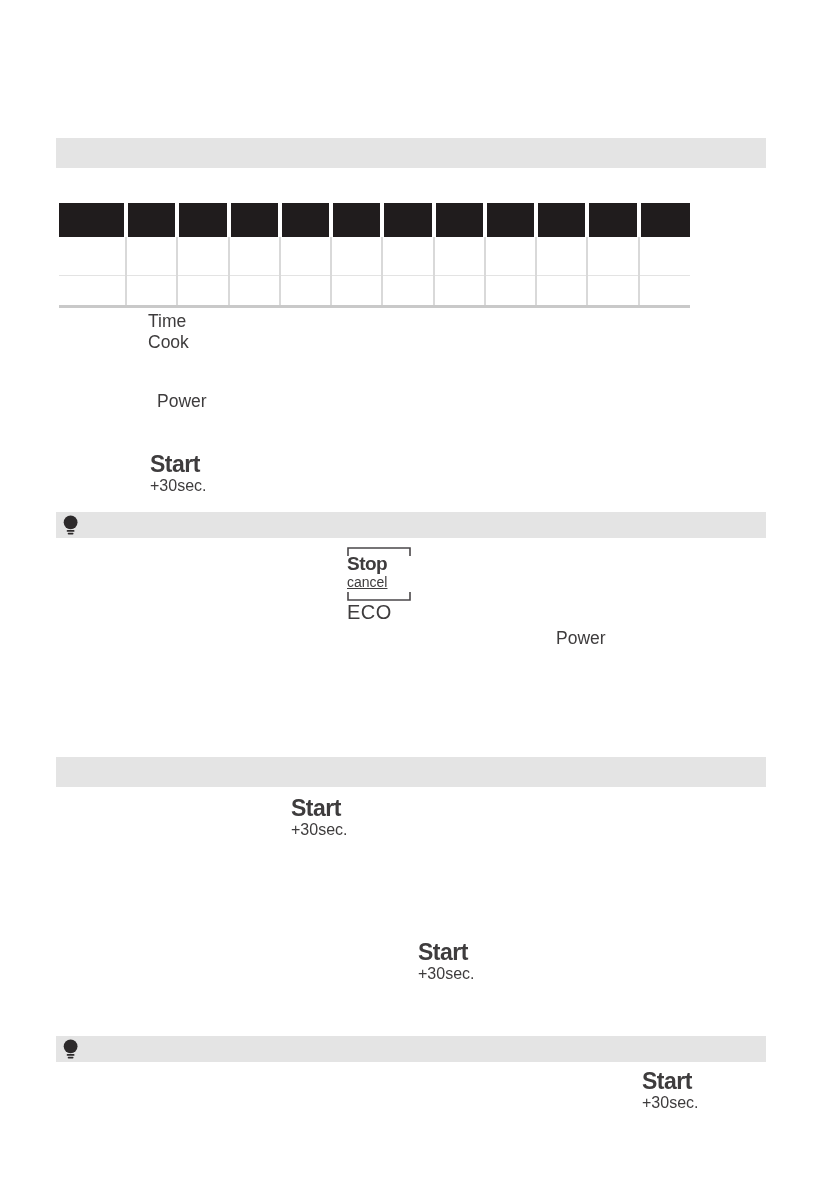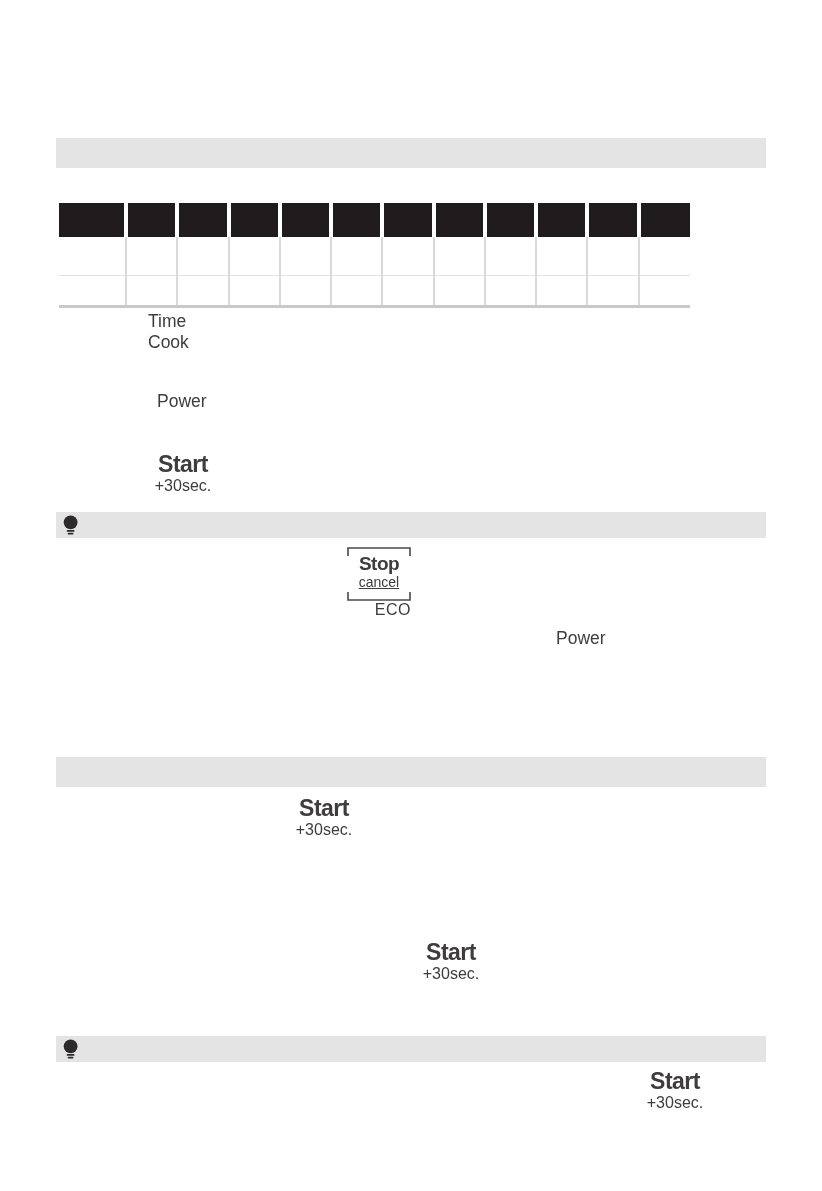--- a/index.html
+++ b/index.html
@@ -47,42 +47,42 @@
   }
   table.grid td:first-child{border-left:none;}
   table.grid tr.r1 td{height:38px;border-bottom:1.5px solid var(--row-divider);}
   table.grid tr.r2 td{height:29px;}
 
   .txt{position:absolute;white-space:pre-line;}
   .time-cook{left:148px;top:311px;font-size:17.5px;line-height:21px;}
   .power-1{left:157px;top:391px;font-size:17.5px;}
   .power-2{left:556px;top:628px;font-size:17.5px;}
 
-  .start-btn{position:absolute;width:66px;text-align:center;}
+  .start-btn{position:absolute;width:66px;}
   .start-btn .s-main{font-size:23px;font-weight:bold;line-height:25px;letter-spacing:-0.5px;}
   .start-btn .s-sub{font-size:16px;line-height:17px;}
   .start-1{left:150px;top:452px;}
   .start-2{left:291px;top:796px;}
   .start-3{left:418px;top:940px;}
   .start-4{left:642px;top:1069px;}
 
   .note-bar{
     position:absolute;left:56px;width:710px;height:26px;
     background:var(--banner-gray);
     display:flex;align-items:center;padding-left:7px;box-sizing:border-box;
   }
   .note-1{top:512px;}
   .note-2{top:1036px;}
   .bulb{display:block;}
 
-  .stop-btn{position:absolute;left:347px;top:547px;width:64px;height:54px;text-align:center;}
+  .stop-btn{position:absolute;left:347px;top:547px;width:64px;height:54px;}
   .stop-btn svg.frame{position:absolute;left:0;top:0;}
   .stop-btn .stop-main{position:relative;font-size:19px;font-weight:bold;line-height:20px;margin-top:7px;letter-spacing:-0.5px;}
   .stop-btn .stop-sub{position:relative;font-size:14px;line-height:16px;text-decoration:underline;}
-  .eco{left:347px;top:601px;width:64px;text-align:right;font-size:16px;letter-spacing:0.5px;}
+  .eco{left:347px;top:601px;width:64px;text-align:left;font-size:20px;letter-spacing:0.5px;}
 </style>
 </head>
 <body>
 
 <div class="page">
 
   <div class="banner banner-1"></div>
 
   <table class="grid">
     <thead>

